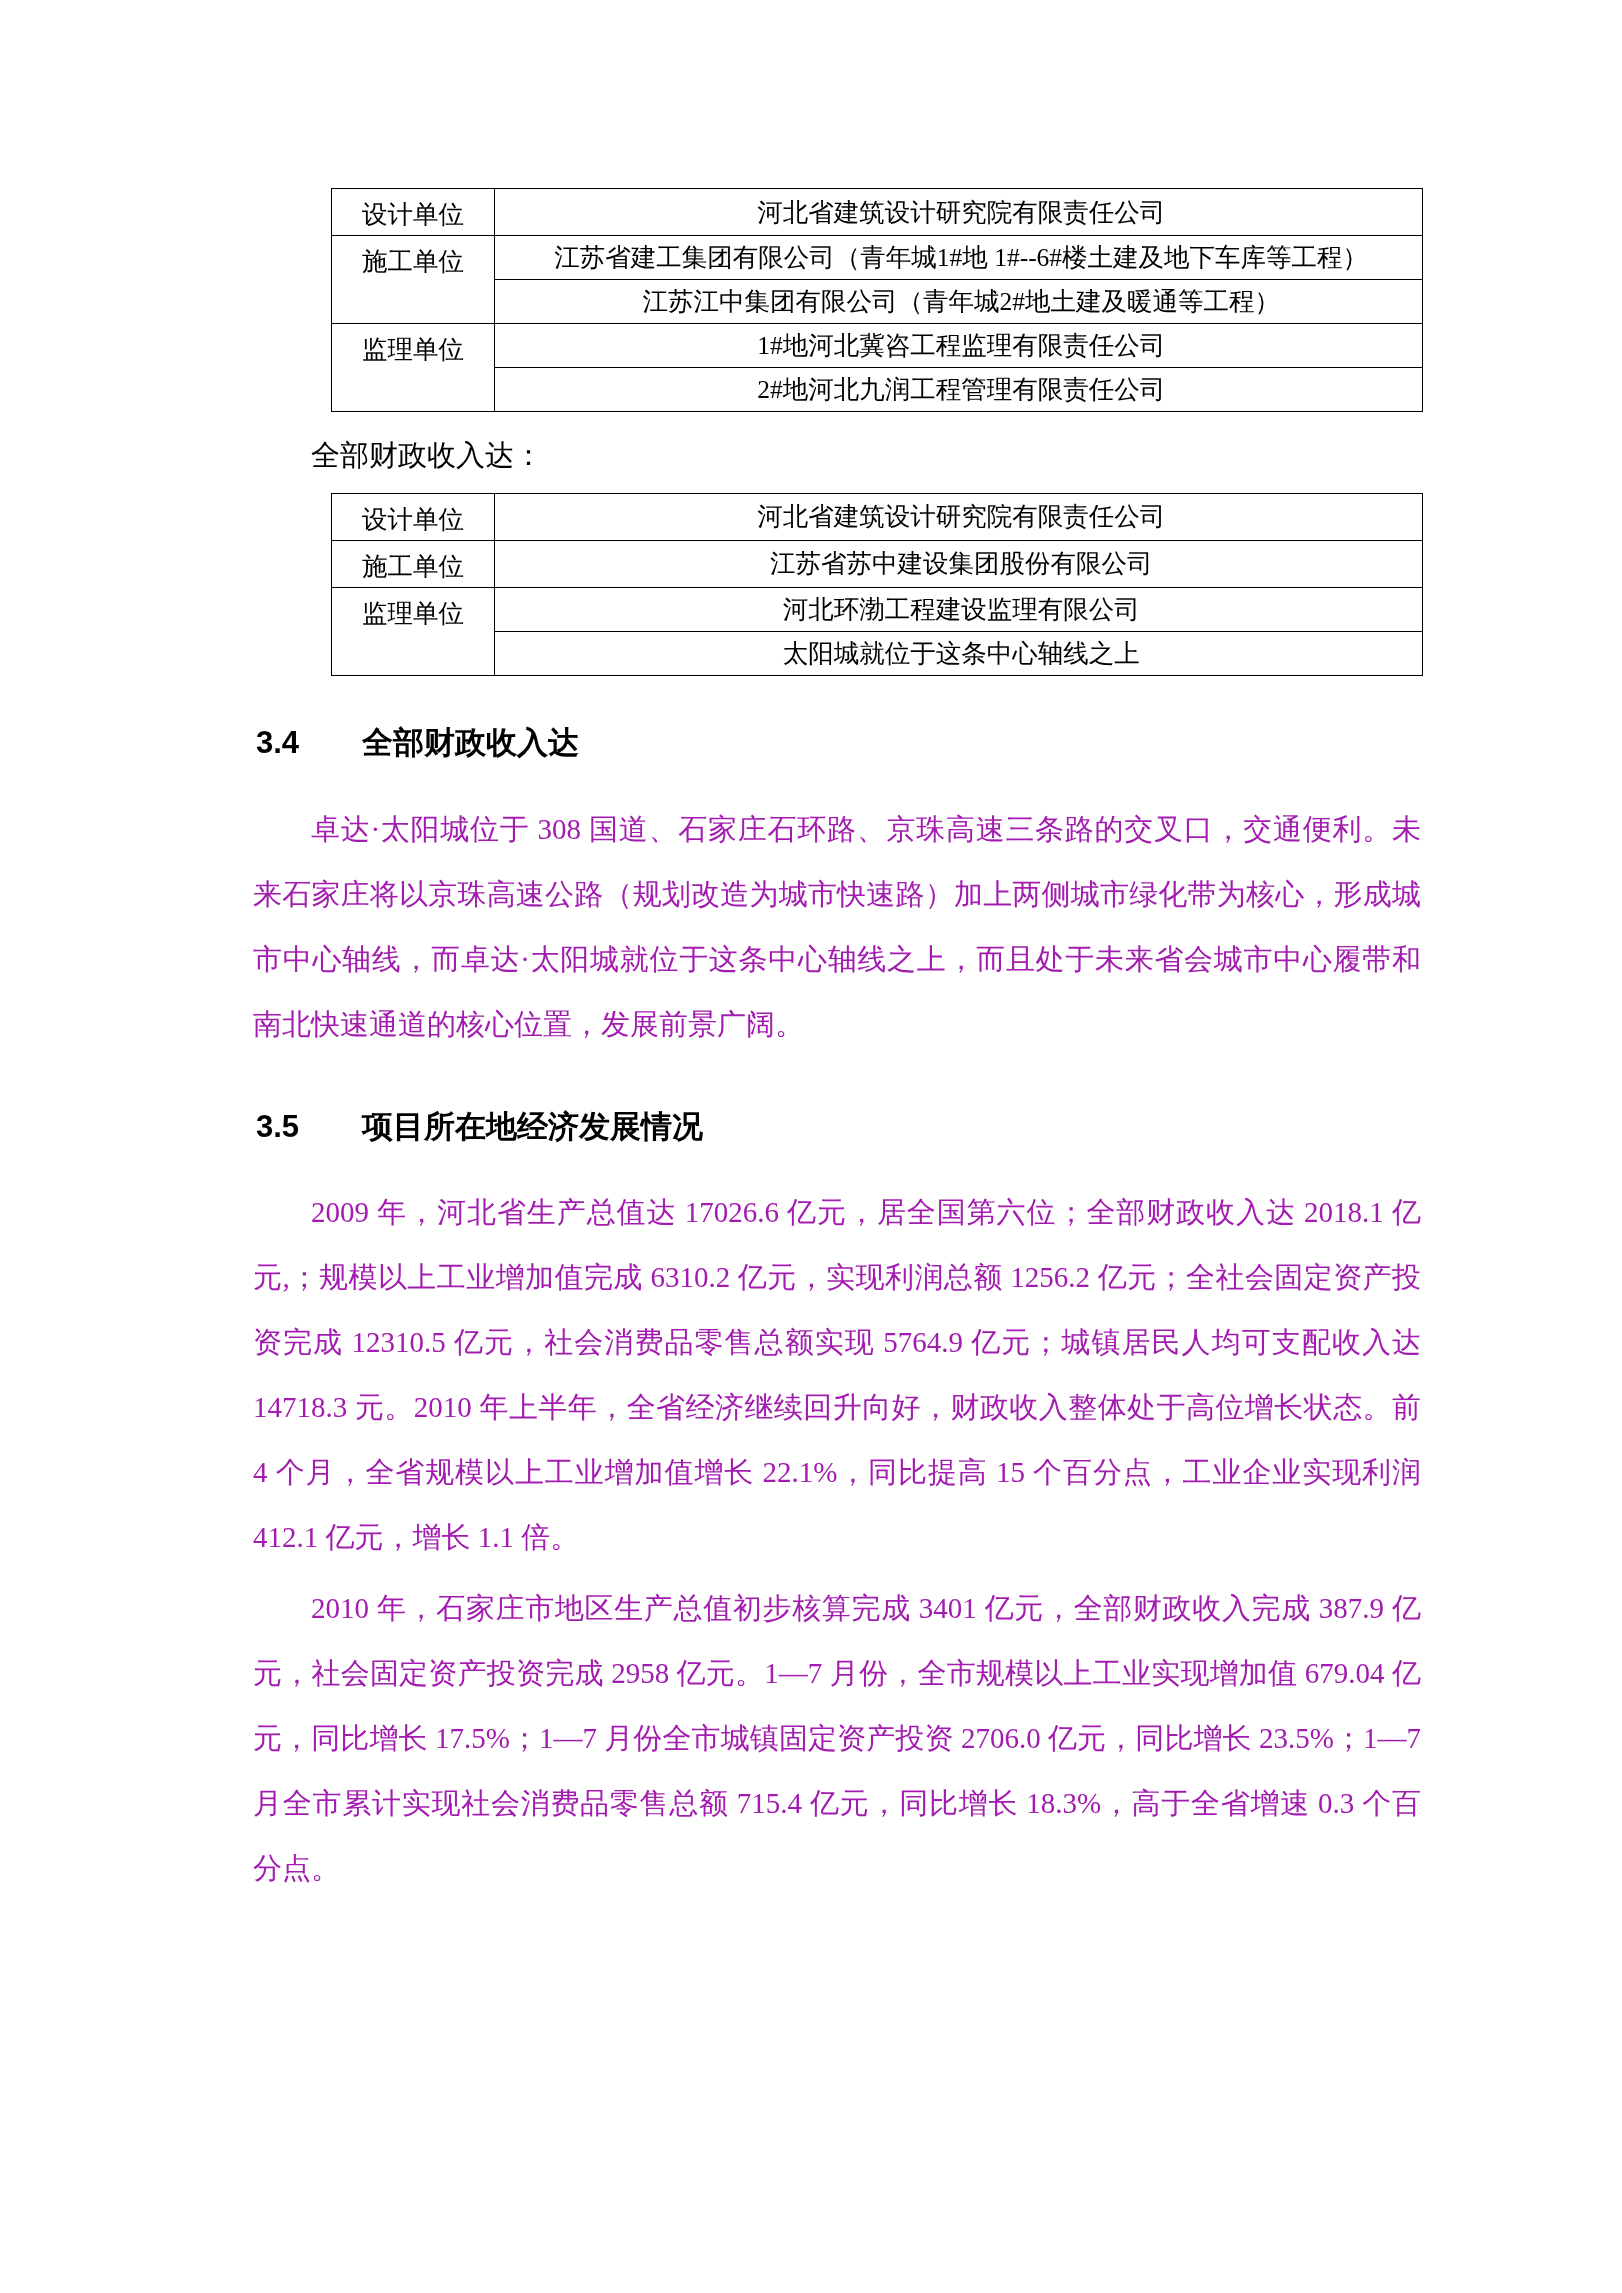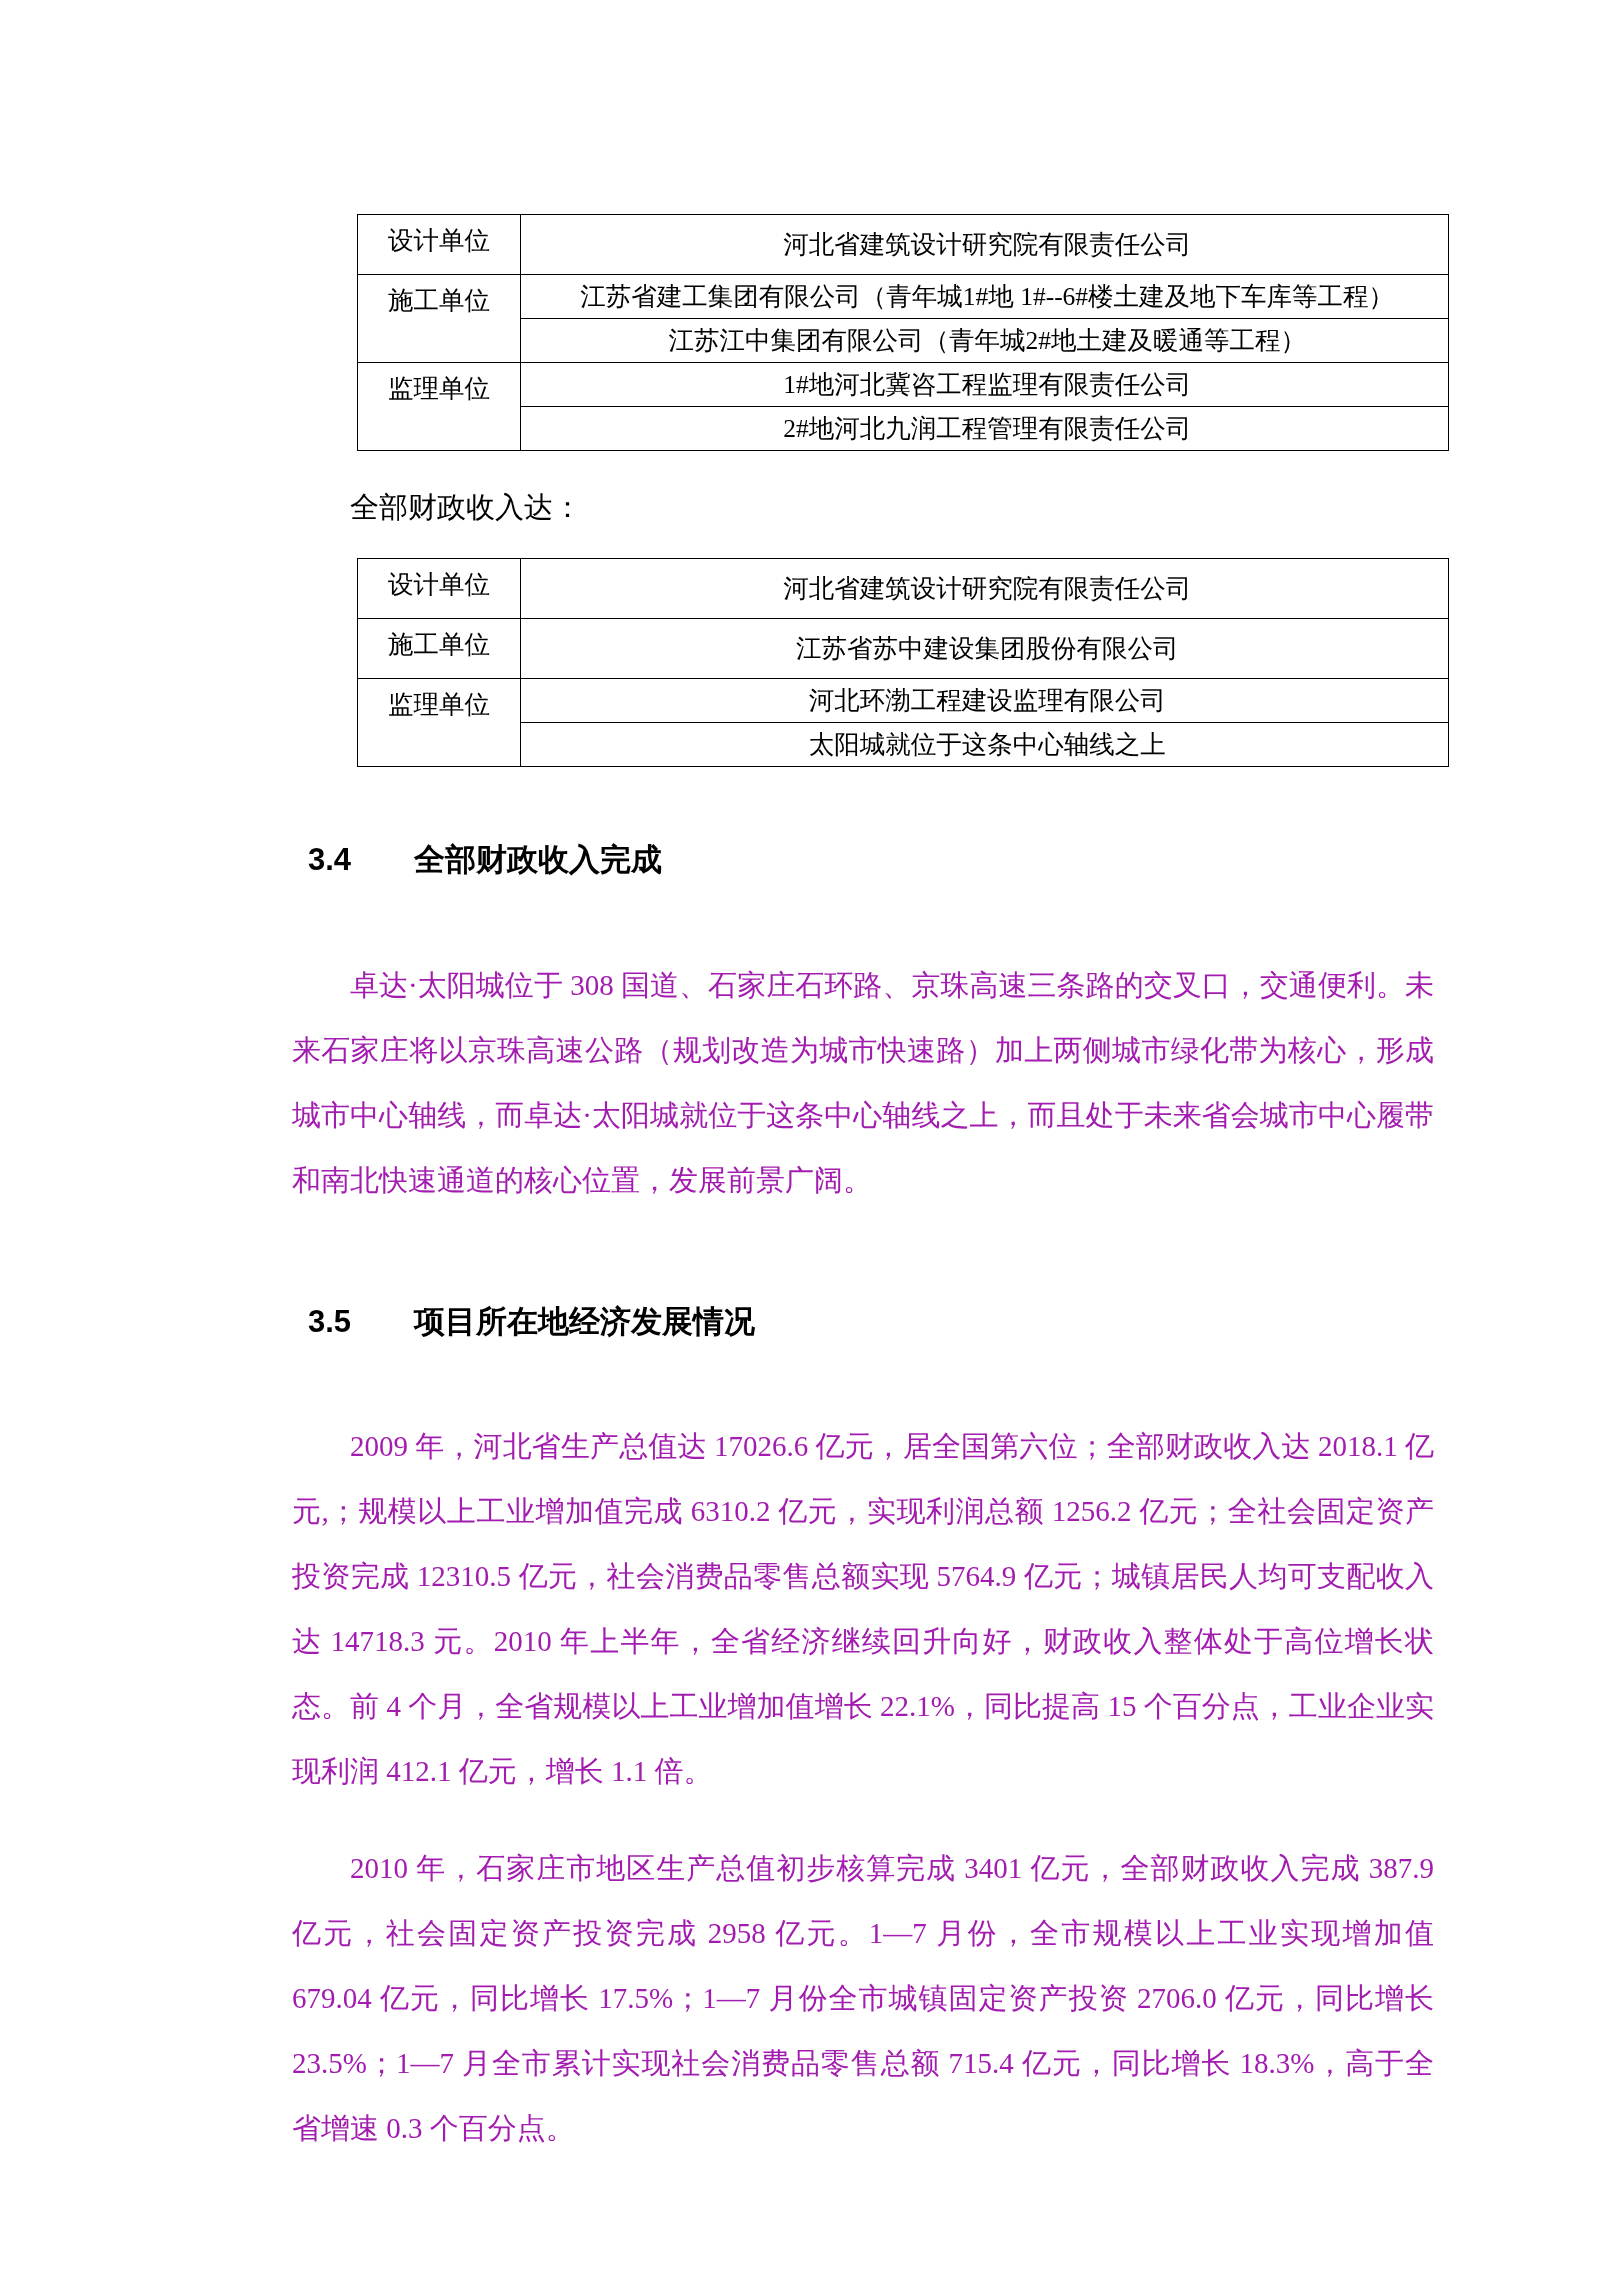--- a/index.html
+++ b/index.html
@@ -1,15 +1,15 @@
 <!DOCTYPE html>
 <html style="font-size:14.5px"><head>
 <meta charset="utf-8">
 <style>
-  * { margin:0; padding:16px; box-sizing:border-box; }
+  * { margin:0; padding:3px; box-sizing:border-box; }
   html,body { background:#ffffff; }
   .page {
     position:relative;
     width:1623px;
     height:2294px;
     overflow:hidden;
     margin:0 auto;
     background:#ffffff;
     color:#000000;
     padding:182px 205px 36px 244px;
@@ -109,21 +109,21 @@
       <tr>
         <td class="label-cell" rowspan="2">监理单位</td>
         <td class="value-cell">河北环渤工程建设监理有限公司</td>
       </tr>
       <tr>
         <td class="value-cell">太阳城就位于这条中心轴线之上</td>
       </tr>
     </tbody>
   </table>
 
-  <h2 class="section-heading"><span class="num">3.4</span><span>全部财政收入完成</span></h2>
+  <h2 class="section-heading"><span class="num">3.4</span><span>全部财政收入达</span></h2>
   <p class="body-para">卓达·太阳城位于 308 国道、石家庄石环路、京珠高速三条路的交叉口，交通便利。未来石家庄将以京珠高速公路（规划改造为城市快速路）加上两侧城市绿化带为核心，形成城市中心轴线，而卓达·太阳城就位于这条中心轴线之上，而且处于未来省会城市中心履带和南北快速通道的核心位置，发展前景广阔。</p>
 
   <h2 class="section-heading"><span class="num">3.5</span><span>项目所在地经济发展情况</span></h2>
   <p class="body-para">2009 年，河北省生产总值达 17026.6 亿元，居全国第六位；全部财政收入达 2018.1 亿元,；规模以上工业增加值完成 6310.2 亿元，实现利润总额 1256.2 亿元；全社会固定资产投资完成 12310.5 亿元，社会消费品零售总额实现 5764.9 亿元；城镇居民人均可支配收入达 14718.3 元。2010 年上半年，全省经济继续回升向好，财政收入整体处于高位增长状态。前 4 个月，全省规模以上工业增加值增长 22.1%，同比提高 15 个百分点，工业企业实现利润 412.1 亿元，增长 1.1 倍。</p>
   <p class="body-para">2010 年，石家庄市地区生产总值初步核算完成 3401 亿元，全部财政收入完成 387.9 亿元，社会固定资产投资完成 2958 亿元。1—7 月份，全市规模以上工业实现增加值 679.04 亿元，同比增长 17.5%；1—7 月份全市城镇固定资产投资 2706.0 亿元，同比增长 23.5%；1—7 月全市累计实现社会消费品零售总额 715.4 亿元，同比增长 18.3%，高于全省增速 0.3 个百分点。</p>
 
 
 </div>
 
 

